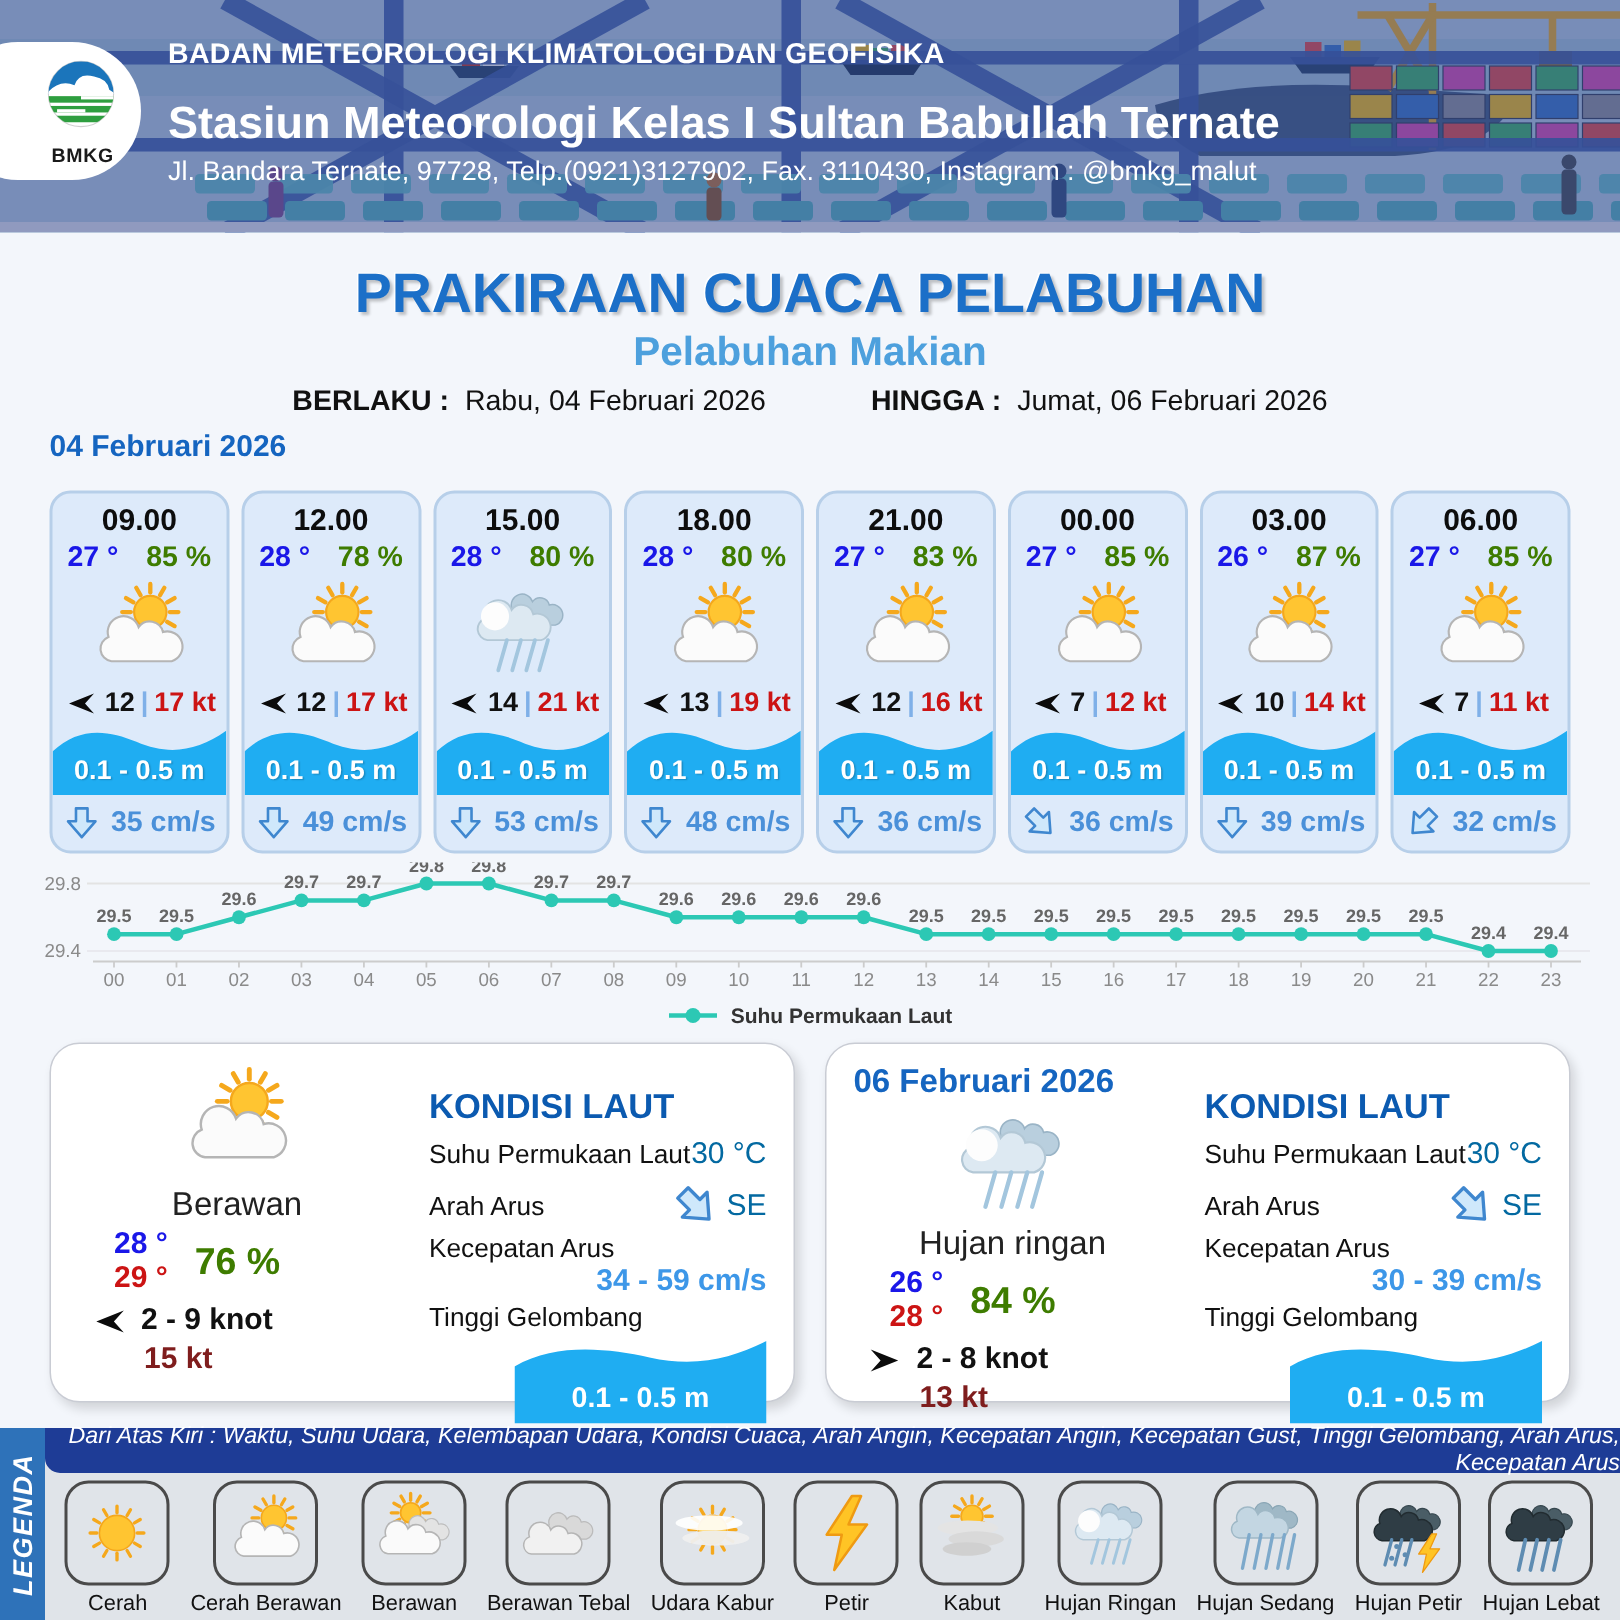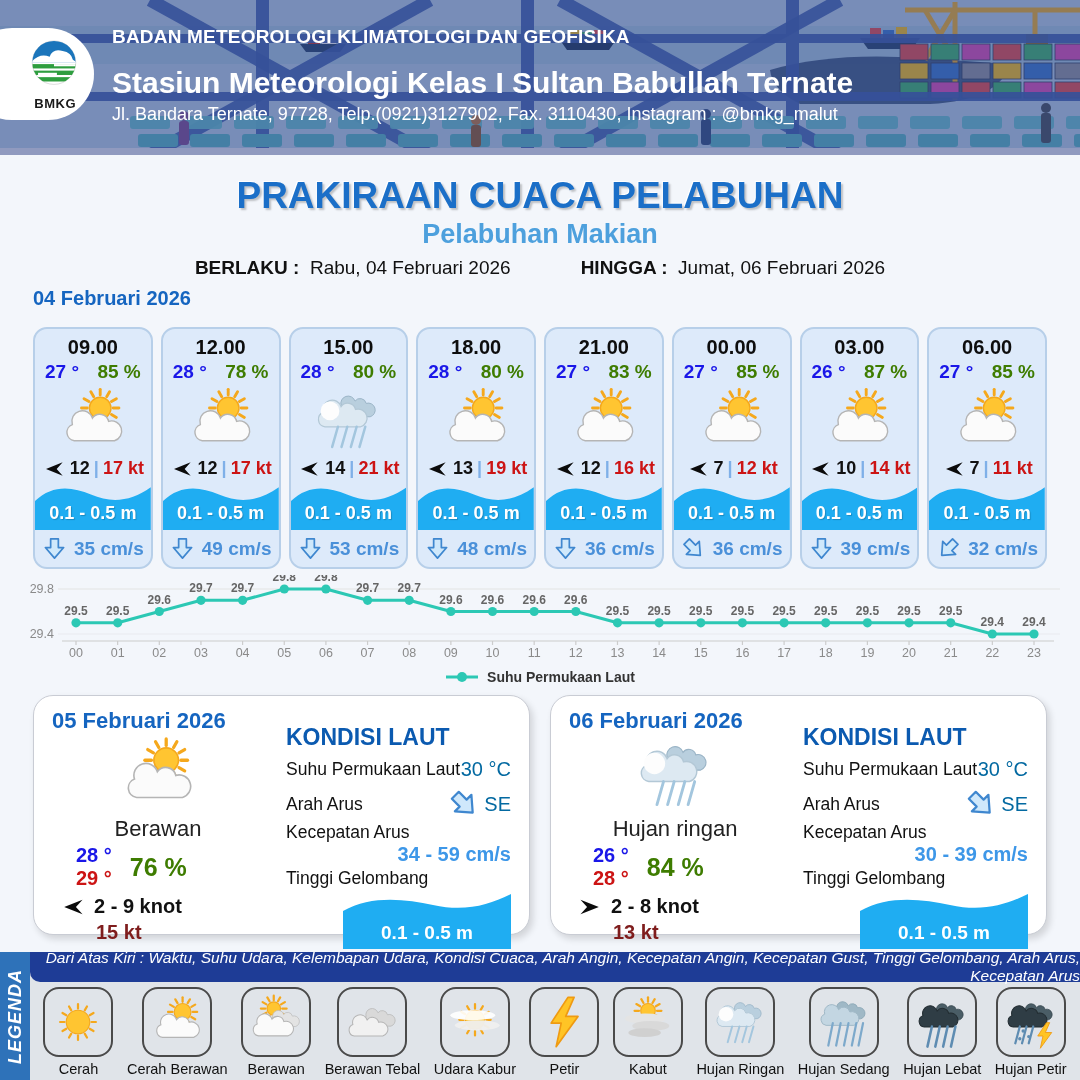--- a/index.html
+++ b/index.html
@@ -848,21 +848,20 @@
         </svg>
     </span>
     <span>Suhu Permukaan Laut</span>
   </div>
 </div>
 
 <div class="daycards">
 
     <div class="dcard">
       <div class="d-left">
-        <div class="d-date">05 Februari 2026</div>
         <div class="d-icon icon-holder">
           <svg viewBox="0 0 100 100">
             <g>
               <line x1="78.0" y1="32.0" x2="86.0" y2="32.0" stroke="#F5A81C" stroke-width="4" stroke-linecap="round"></line>
               <line x1="75.6" y1="41.0" x2="82.5" y2="45.0" stroke="#F5A81C" stroke-width="4" stroke-linecap="round"></line>
               <line x1="69.0" y1="47.6" x2="73.0" y2="54.5" stroke="#F5A81C" stroke-width="4" stroke-linecap="round"></line>
               <line x1="60.0" y1="50.0" x2="60.0" y2="58.0" stroke="#F5A81C" stroke-width="4" stroke-linecap="round"></line>
               <line x1="51.0" y1="47.6" x2="47.0" y2="54.5" stroke="#F5A81C" stroke-width="4" stroke-linecap="round"></line>
               <line x1="44.4" y1="41.0" x2="37.5" y2="45.0" stroke="#F5A81C" stroke-width="4" stroke-linecap="round"></line>
               <line x1="42.0" y1="32.0" x2="34.0" y2="32.0" stroke="#F5A81C" stroke-width="4" stroke-linecap="round"></line>
@@ -1226,49 +1225,49 @@
       <div class="legend-item">
         <div class="legend-box">
           <span class="lic icon-holder">
             <svg viewBox="0 0 100 100">
               <g transform="translate(30,12) scale(0.62)">
                 <path d="M20,55 a13,13 0 0 1 -3,-25 a16,16 0 0 1 31,-10 a14,14 0 0 1 25,5 a12,12 0 0 1 9,30 z" fill="#4a5d66" stroke="#37474f" stroke-width="2.2"></path>
               </g>
               <g transform="translate(2,14) scale(0.82)">
                 <path d="M20,55 a13,13 0 0 1 -3,-25 a16,16 0 0 1 31,-10 a14,14 0 0 1 25,5 a12,12 0 0 1 9,30 z" fill="#2f3d45" stroke="#222c31" stroke-width="2.2"></path>
               </g>
-              <line x1="32" y1="58" x2="24" y2="94" stroke="#5e8cb2" stroke-width="4.5" stroke-linecap="round"></line>
-              <line x1="46" y1="58" x2="38" y2="94" stroke="#5e8cb2" stroke-width="4.5" stroke-linecap="round"></line>
-              <line x1="60" y1="58" x2="52" y2="94" stroke="#5e8cb2" stroke-width="4.5" stroke-linecap="round"></line>
-              <line x1="74" y1="58" x2="66" y2="94" stroke="#5e8cb2" stroke-width="4.5" stroke-linecap="round"></line>
-            </svg>
-          </span>
-        </div>
-        <div class="legend-label">Hujan Lebat</div>
-      </div>
-
-      <div class="legend-item">
-        <div class="legend-box">
-          <span class="lic icon-holder">
-            <svg viewBox="0 0 100 100">
-              <g transform="translate(30,12) scale(0.62)">
-                <path d="M20,55 a13,13 0 0 1 -3,-25 a16,16 0 0 1 31,-10 a14,14 0 0 1 25,5 a12,12 0 0 1 9,30 z" fill="#4a5d66" stroke="#37474f" stroke-width="2.2"></path>
-              </g>
-              <g transform="translate(2,14) scale(0.82)">
-                <path d="M20,55 a13,13 0 0 1 -3,-25 a16,16 0 0 1 31,-10 a14,14 0 0 1 25,5 a12,12 0 0 1 9,30 z" fill="#2f3d45" stroke="#222c31" stroke-width="2.2"></path>
-              </g>
               <line x1="30" y1="58" x2="22" y2="88" stroke="#5e8cb2" stroke-width="4" stroke-linecap="round"></line>
               <line x1="42" y1="58" x2="34" y2="88" stroke="#5e8cb2" stroke-width="4" stroke-linecap="round"></line>
               <line x1="54" y1="58" x2="46" y2="88" stroke="#5e8cb2" stroke-width="4" stroke-linecap="round"></line>
               <circle cx="36" cy="66" r="3" fill="#5e8cb2"></circle>
               <circle cx="46" cy="76" r="3" fill="#5e8cb2"></circle>
               <circle cx="30" cy="80" r="3" fill="#5e8cb2"></circle>
               <g transform="translate(48,48) scale(0.52)">
                 <polygon points="57,6 27,52 45,52 36,94 75,40 53,40 68,6" fill="#FFC425" stroke="#EF9A12" stroke-width="3" stroke-linejoin="round"></polygon>
               </g>
             </svg>
           </span>
         </div>
         <div class="legend-label">Hujan Petir</div>
       </div>
 
+      <div class="legend-item">
+        <div class="legend-box">
+          <span class="lic icon-holder">
+            <svg viewBox="0 0 100 100">
+              <g transform="translate(30,12) scale(0.62)">
+                <path d="M20,55 a13,13 0 0 1 -3,-25 a16,16 0 0 1 31,-10 a14,14 0 0 1 25,5 a12,12 0 0 1 9,30 z" fill="#4a5d66" stroke="#37474f" stroke-width="2.2"></path>
+              </g>
+              <g transform="translate(2,14) scale(0.82)">
+                <path d="M20,55 a13,13 0 0 1 -3,-25 a16,16 0 0 1 31,-10 a14,14 0 0 1 25,5 a12,12 0 0 1 9,30 z" fill="#2f3d45" stroke="#222c31" stroke-width="2.2"></path>
+              </g>
+              <line x1="32" y1="58" x2="24" y2="94" stroke="#5e8cb2" stroke-width="4.5" stroke-linecap="round"></line>
+              <line x1="46" y1="58" x2="38" y2="94" stroke="#5e8cb2" stroke-width="4.5" stroke-linecap="round"></line>
+              <line x1="60" y1="58" x2="52" y2="94" stroke="#5e8cb2" stroke-width="4.5" stroke-linecap="round"></line>
+              <line x1="74" y1="58" x2="66" y2="94" stroke="#5e8cb2" stroke-width="4.5" stroke-linecap="round"></line>
+            </svg>
+          </span>
+        </div>
+        <div class="legend-label">Hujan Lebat</div>
+      </div>
+
   </div>
 </div>
 
 </body></html>

